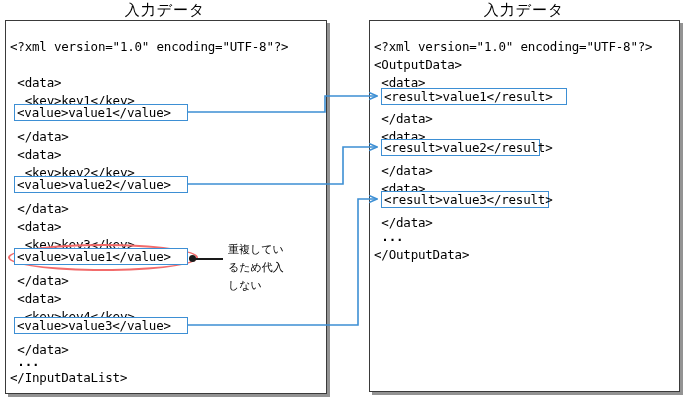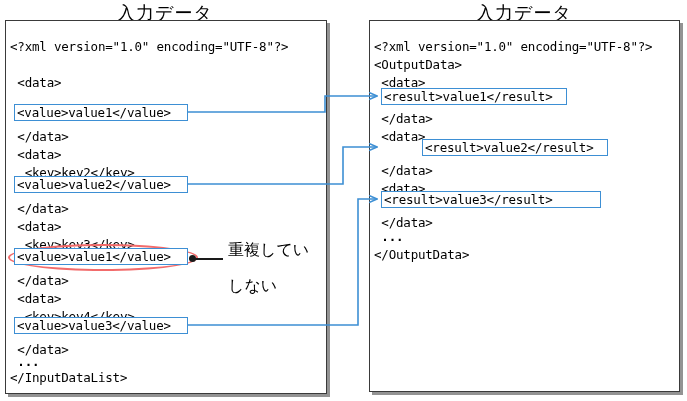--- a/index.html
+++ b/index.html
@@ -13,21 +13,21 @@
     height: 401px;
     background: #ffffff;
     font-family: "DejaVu Sans Mono", "Liberation Mono", monospace;
     overflow: hidden;
   }
 
   
   .panel-title {
     position: absolute;
     font-family: "DejaVu Sans", "Liberation Sans", sans-serif;
-    font-size: 18px;
+    font-size: 15px;
     color: #000000;
     text-align: center;
     letter-spacing: 1px;
     white-space: nowrap;
   }
   .title-left  { left: 5px;   top: 1px; width: 320px; }
   .title-right { left: 369px; top: 1px; width: 310px; }
 
   
   .panel {
@@ -82,21 +82,21 @@
     background: #1a1a1a;
   }
   .anno-line {
     position: absolute;
     height: 1.5px;
     background: #1a1a1a;
   }
   .anno-text {
     position: absolute;
     font-family: "DejaVu Sans", "Liberation Sans", sans-serif;
-    font-size: 16px;
+    font-size: 11px;
     line-height: 18px;
     color: #000000;
     white-space: pre;
   }
 
   
   #connectors {
     position: absolute;
     left: 0;
     top: 0;
@@ -125,20 +125,21 @@
 
     <path d="M188,112 L325,112 L325,96 L376,96" fill="none" stroke="#3d8fd4" stroke-width="1.6" marker-end="url(#arrowhead)"></path>
 
     <path d="M188,184 L343,184 L343,147 L376,147" fill="none" stroke="#3d8fd4" stroke-width="1.6" marker-end="url(#arrowhead)"></path>
 
     <path d="M188,325 L358,325 L358,199 L376,199" fill="none" stroke="#3d8fd4" stroke-width="1.6" marker-end="url(#arrowhead)"></path>
   </svg>
 
   <div class="code-line" style="left:10px; top:40px;">&lt;?xml version="1.0" encoding="UTF-8"?&gt;</div>
   <div class="code-line" style="left:10px; top:76px;"> &lt;data&gt;</div>
+  <div class="code-line" style="left:10px; top:94px;">  &lt;key&gt;key1&lt;/key&gt;</div>
 
   <div class="hl-box" style="left:14px; top:104px; width:174px;">
     <span class="code-line">&lt;value&gt;value1&lt;/value&gt;</span>
   </div>
 
   <div class="code-line" style="left:10px; top:130px;"> &lt;/data&gt;</div>
   <div class="code-line" style="left:10px; top:148px;"> &lt;data&gt;</div>
   <div class="code-line" style="left:10px; top:166px;">  &lt;key&gt;key2&lt;/key&gt;</div>
 
   <div class="hl-box" style="left:14px; top:176px; width:174px;">
@@ -162,41 +163,42 @@
     <span class="code-line">&lt;value&gt;value3&lt;/value&gt;</span>
   </div>
 
   <div class="code-line" style="left:10px; top:343px;"> &lt;/data&gt;</div>
   <div class="code-line" style="left:10px; top:355px; font-weight:bold;"> ...</div>
   <div class="code-line" style="left:10px; top:371px;text-align:right;">&lt;/InputDataList&gt;</div>
 
   <div class="anno-dot" style="left:189px; top:255px;"></div>
   <div class="anno-line" style="left:195px; top:258px; width:28px;"></div>
   <div class="anno-text" style="left:228px; top:241px;">重複してい</div>
+  <div class="anno-text" style="left:228px; top:259px;">るため代入</div>
   <div class="anno-text" style="left:228px; top:277px;">しない</div>
 
   <div class="code-line" style="left:374px; top:40px;">&lt;?xml version="1.0" encoding="UTF-8"?&gt;</div>
   <div class="code-line" style="left:374px; top:58px;">&lt;OutputData&gt;</div>
   <div class="code-line" style="left:374px; top:76px;"> &lt;data&gt;</div>
 
   <div class="hl-box" style="left:381px; top:88px; width:186px;">
     <span class="code-line">&lt;result&gt;value1&lt;/result&gt;</span>
   </div>
 
   <div class="code-line" style="left:374px; top:112px;"> &lt;/data&gt;</div>
   <div class="code-line" style="left:374px; top:130px;"> &lt;data&gt;</div>
 
-  <div class="hl-box" style="left:381px; top:139px; width:186px;margin-left:41px;">
+  <div class="hl-box" style="left:381px; top:139px; width:159px;">
     <span class="code-line">&lt;result&gt;value2&lt;/result&gt;</span>
   </div>
 
   <div class="code-line" style="left:374px; top:164px;"> &lt;/data&gt;</div>
   <div class="code-line" style="left:374px; top:182px;"> &lt;data&gt;</div>
 
-  <div class="hl-box" style="left:381px; top:191px; width:220px;">
+  <div class="hl-box" style="left:381px; top:191px; width:168px;">
     <span class="code-line">&lt;result&gt;value3&lt;/result&gt;</span>
   </div>
 
   <div class="code-line" style="left:374px; top:216px;"> &lt;/data&gt;</div>
   <div class="code-line" style="left:374px; top:230px; font-weight:bold;"> ...</div>
   <div class="code-line" style="left:374px; top:248px;">&lt;/OutputData&gt;</div>
 
 </div>
 
 </body></html>

